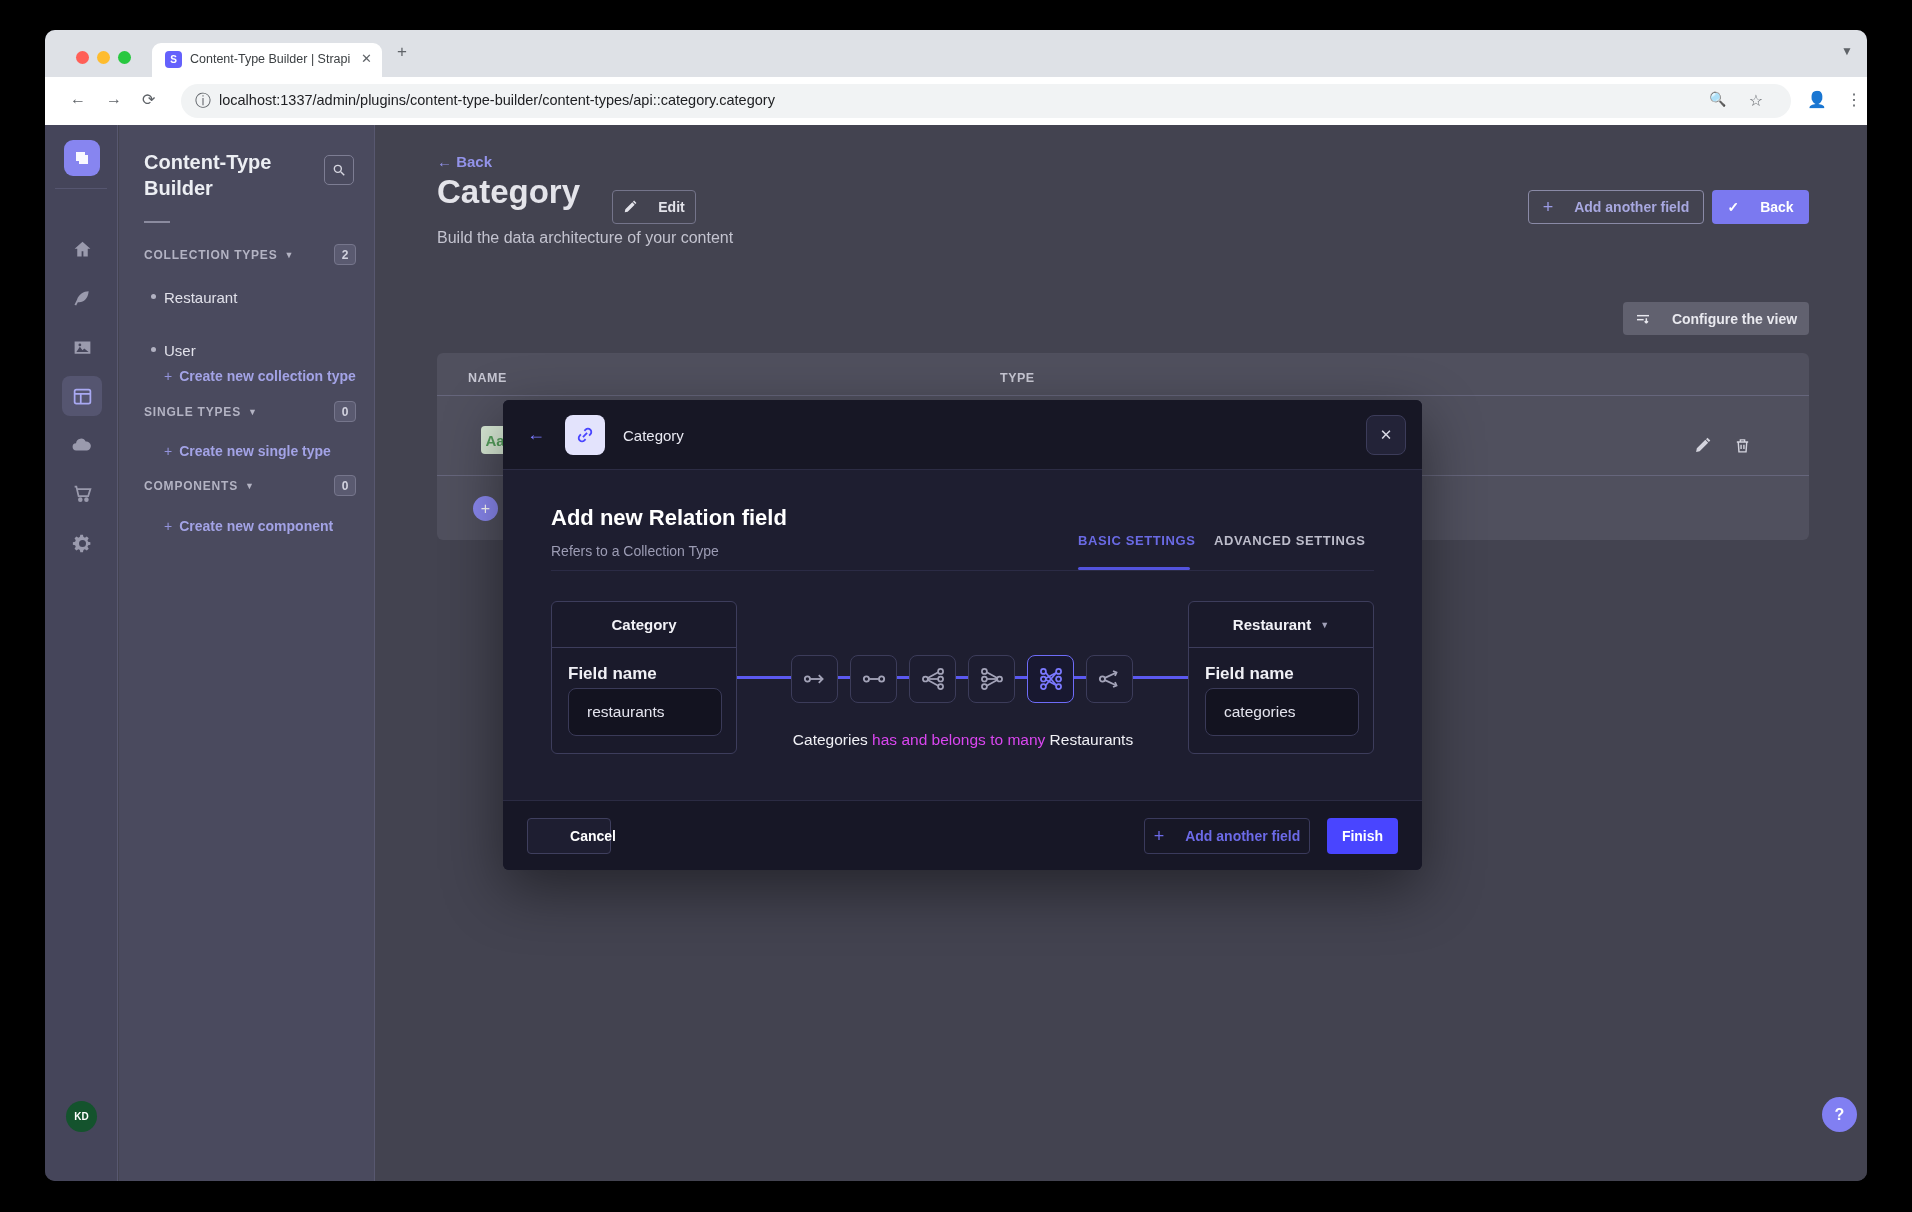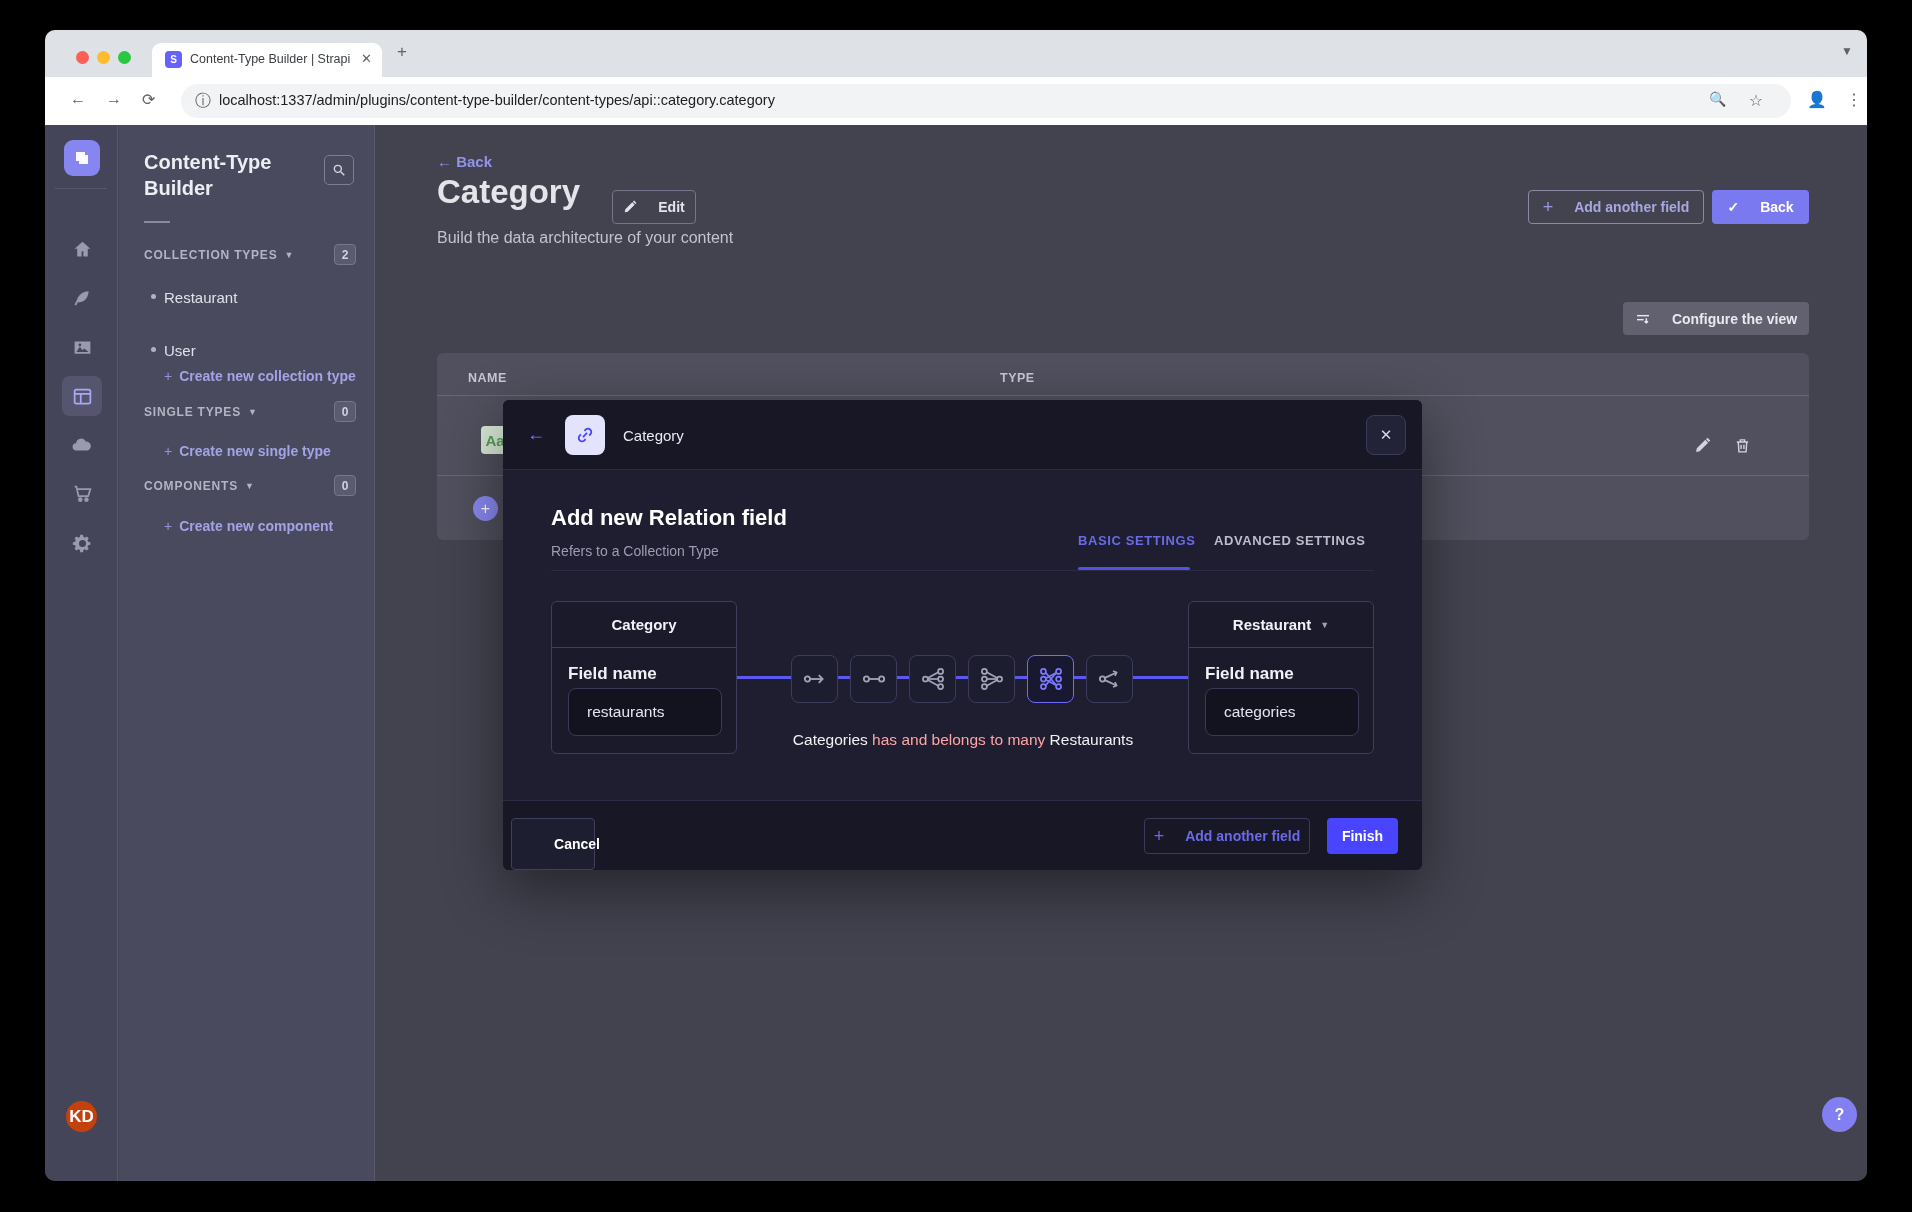--- a/index.html
+++ b/index.html
@@ -20,21 +20,21 @@
   .omnibox { position:absolute; left:136px; top:7px; width:1610px; height:34px; border-radius:17px; background:#f1f3f4; }
   .url { position:absolute; left:38px; top:8px; font-size:14.5px; color:#202124; white-space:nowrap; }
 
   
   .app { position:absolute; left:0; top:95px; right:0; bottom:0; }
   .rail { position:absolute; left:0; top:0; bottom:0; width:73px; background:#45455a; border-right:1px solid #585870; }
   .rail-btn { position:absolute; left:17px; width:40px; height:40px; display:flex; align-items:center; justify-content:center; color:#9a9aad; }
   .rail-active { background:#555570; border-radius:8px; color:#a9a9f2; }
   .logo-chip { position:absolute; left:19px; top:15px; width:36px; height:36px; border-radius:9px; background:#8785f0; display:flex; align-items:center; justify-content:center; }
   .rail-div { position:absolute; left:10px; right:10px; top:63px; height:1px; background:#565670; }
-  .avatar { position:absolute; left:21px; top:976px; width:31px; height:31px; border-radius:50%; background:#c2410c; color:#fff; font-size:17px; font-weight:bold; display:flex; align-items:center; justify-content:center; }
+  .avatar { position:absolute; left:21px; top:976px; width:31px; height:31px; border-radius:50%; background:#14532d; color:#fff; font-size:10px; font-weight:bold; display:flex; align-items:center; justify-content:center; }
 
   .sidebar { position:absolute; left:74px; top:0; bottom:0; width:256px; background:#4a4a5e; border-right:1px solid #585870; }
   .sb-title { position:absolute; left:25px; top:24px; width:150px; font-size:20px; font-weight:bold; color:#eceef3; line-height:26px; }
   .sb-search { position:absolute; right:20px; top:30px; width:30px; height:30px; border:1px solid #7d7d93; border-radius:5px; display:flex; align-items:center; justify-content:center; color:#d6d6e0; }
   .sb-div { position:absolute; left:25px; top:96px; width:26px; height:2px; background:#8b8b9f; }
   .sb-sec { position:absolute; left:25px; font-size:12px; font-weight:bold; letter-spacing:.8px; color:#b3b3c3;text-align:center; }
   .sb-badge { position:absolute; right:18px; width:22px; height:21px; border:1px solid #76768c; border-radius:4px; background:#5a5a70; color:#d2d2de; font-size:12px; font-weight:bold; display:flex; align-items:center; justify-content:center; }
   .sb-item { position:absolute; left:45px; font-size:15px; color:#e1e1ea; }
   .sb-bullet { position:absolute; left:-13px; top:5px; width:5px; height:5px; border-radius:50%; background:#b2b2c2; }
   .sb-link { position:absolute; left:45px; font-size:14px; font-weight:bold; color:#a3a3e6; }
@@ -75,24 +75,24 @@
   .tab-underline { position:absolute; left:575px; top:167px; width:112px; height:3px; background:#5353dd; border-radius:2px; }
 
   .rel-box { position:absolute; top:201px; width:186px; height:153px; border:1px solid #3d3d5c; border-radius:6px; background:#1a1a2b; }
   .rel-box-h { position:absolute; left:0; right:0; top:0; height:46px; border-bottom:1px solid #3d3d5c; display:flex; align-items:center; justify-content:center; gap:9px; font-size:15px; font-weight:bold; color:#f2f2f7; }
   .field-lbl { position:absolute; left:16px; top:62px; font-size:17px; font-weight:bold; color:#f0f0f5; }
   .field-input { position:absolute; left:16px; top:86px; width:154px; height:48px; background:#131320; border:1px solid #3a3a58; border-radius:8px; color:#e4e4ee; font-size:15.5px; display:flex; align-items:center; padding-left:18px; }
   .connector { position:absolute; left:234px; top:276px; width:451px; height:3px; background:#5b59f0; }
   .rel-btn { position:absolute; top:255px; width:47px; height:48px; border:1px solid #3c3c5a; border-radius:8px; background:#1d1d30; color:#a3a3b8; display:flex; align-items:center; justify-content:center; }
   .rel-sel { border-color:#6e6cf8; color:#7b79ff; background:#181830; }
   .caption { position:absolute; left:150px; top:331px; width:620px; text-align:center; font-size:15.5px; color:#f0f0f5; }
-  .caption .rel-word { color:#fca5a5; }
+  .caption .rel-word { color:#d946ef; }
 
   .m-footer { position:absolute; left:0; bottom:0; right:0; height:70px; background:#171726; border-top:1px solid #2b2b43; border-radius:0 0 6px 6px; }
-  .cancel-btn { position:absolute; left:8px; top:17px; width:84px; height:52px; border:1px solid #3f3f5e; background:#1e1e31; color:#fff;padding-left:48px; }
+  .cancel-btn { position:absolute; left:24px; top:17px; width:84px; height:36px; border:1px solid #3f3f5e; background:#1e1e31; color:#fff;padding-left:48px; }
   .m-add-btn { position:absolute; left:641px; top:17px; width:166px; height:36px; border:1px solid #3a3a5c; color:#6c6ae8; }
   .finish-btn { position:absolute; left:824px; top:17px; width:71px; height:36px; background:#4945ff; color:#fff; }
   svg { display:block; }
 </style>
 </head>
 <body>
 
 <div class="window">
 
   <div class="tabstrip">

